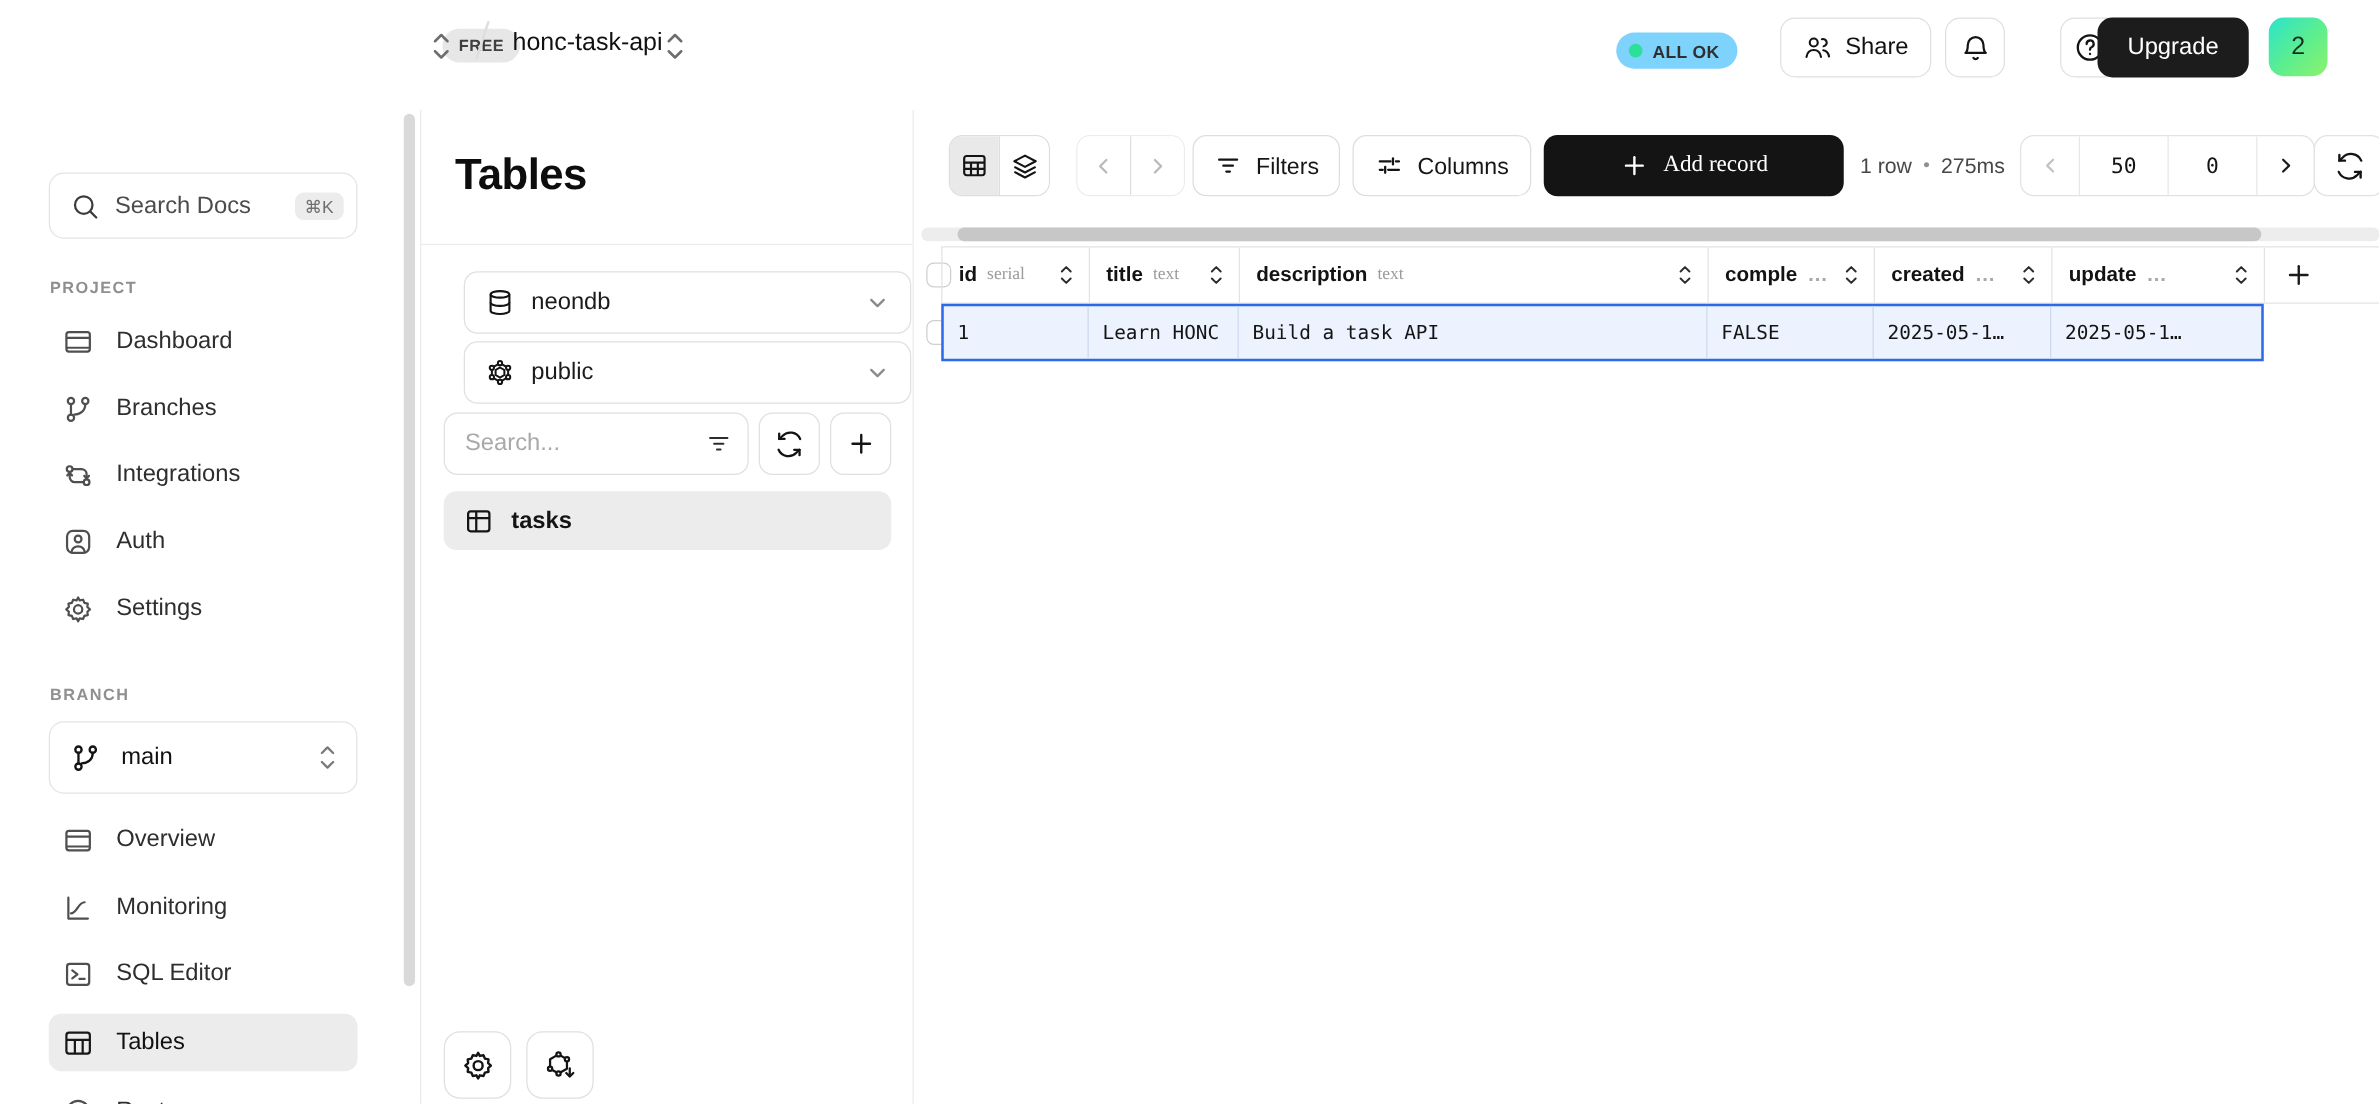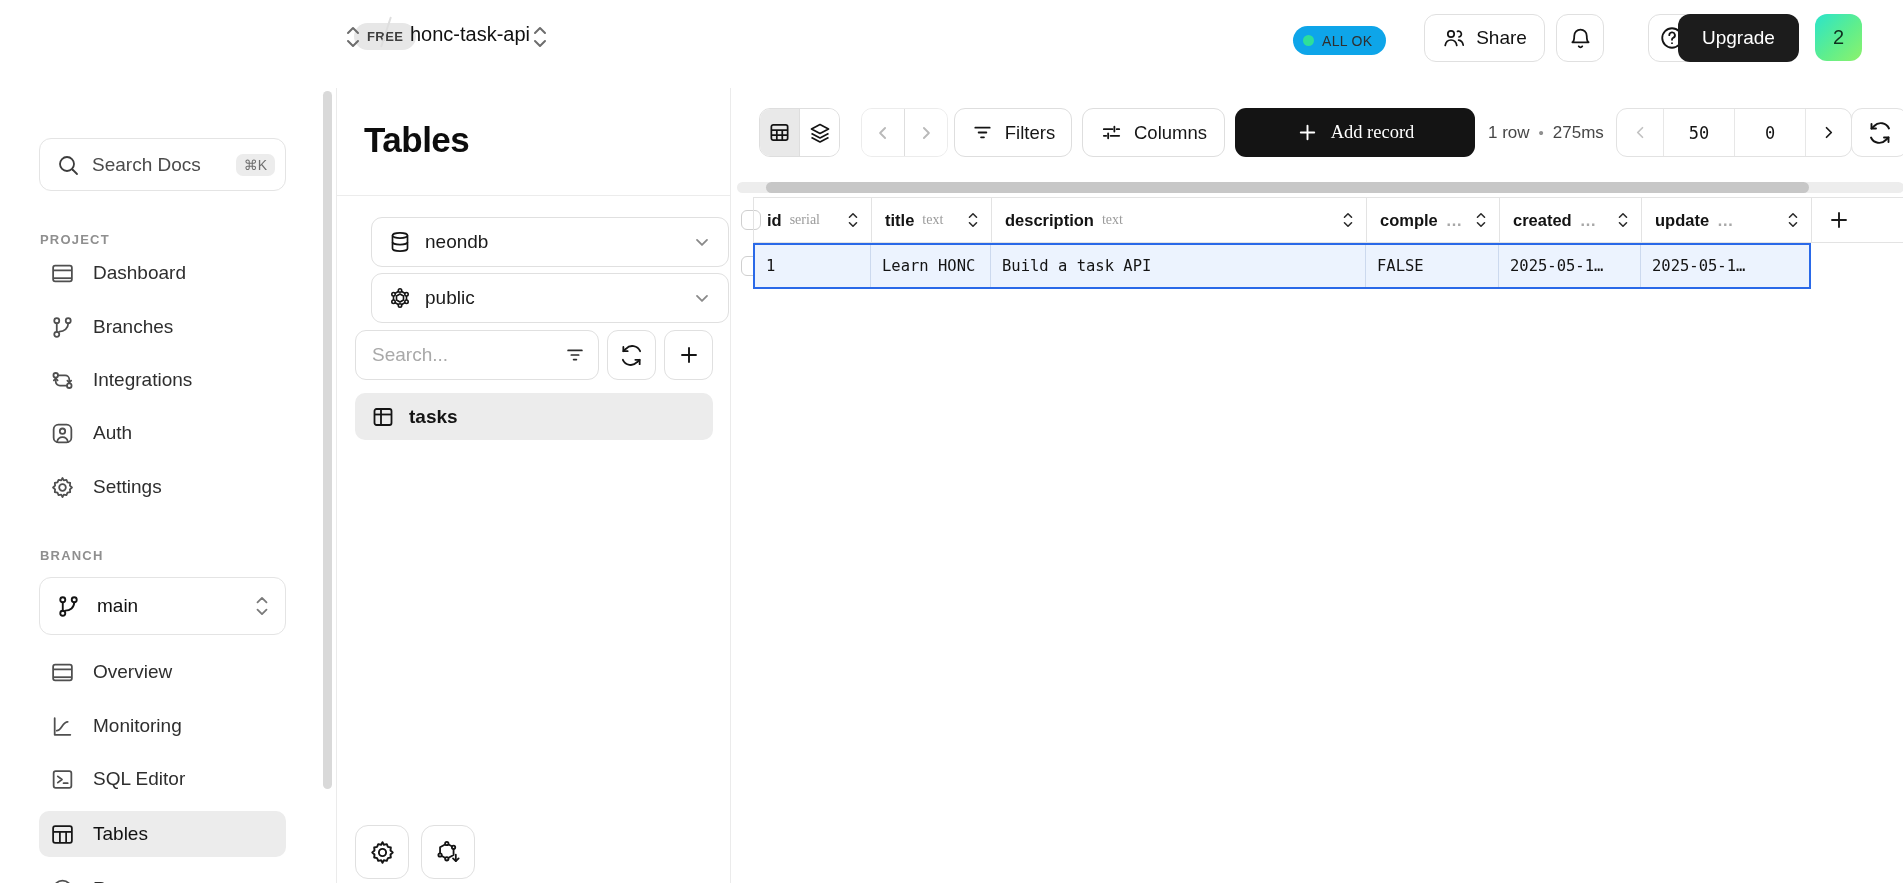--- a/index.html
+++ b/index.html
@@ -11,22 +11,22 @@
   
   .header { position:absolute; left:0; top:0; width:1903px; height:88px; background:#fff; }
   .logo { position:absolute; left:34px; top:18px; width:36px; height:38px; }
   .slash { position:absolute; width:2px; height:32px; background:#dedede; transform:rotate(18deg); border-radius:2px; }
   .crumb-text { font-size:20px; font-weight:500; color:#111; white-space:nowrap; }
   .pill { display:inline-flex; align-items:center; background:#e7e7e7; border-radius:999px;
           font-weight:700; color:#3f3f3f; }
   .free-pill { position:absolute; left:354px; top:23px; height:27px; padding:0 13px; font-size:13px; letter-spacing:.4px; }
   .updown { color:#6d6d6d; }
   .status-pill { position:absolute; left:1293px; top:26px; height:29px; padding:0 14px 0 10px;
-          display:flex; align-items:center; gap:8px; background:#0ea5e9; border-radius:999px;
-          font-size:14px; font-weight:400; color:#2f2f2f; letter-spacing:.3px; }
+          display:flex; align-items:center; gap:8px; background:#7dd3fc; border-radius:999px;
+          font-size:14px; font-weight:700; color:#2f2f2f; letter-spacing:.3px; }
   .status-dot { width:11px; height:11px; border-radius:50%; background:#2edf9a; }
   .hbtn { position:absolute; top:14px; height:48px; display:flex; align-items:center; justify-content:center;
           gap:10px; background:#fff; border:1px solid #e0e0e0; border-radius:12px; font-size:19px;
           font-weight:500; color:#111; cursor:pointer;margin-left:29px; }
   .upgrade { position:absolute; left:1678px; top:14px; height:48px; padding:0 24px; background:#1c1c1c;
           color:#fff; font-size:19px; font-weight:500; border:none; border-radius:12px;
           display:flex; align-items:center; cursor:pointer; }
   .avatar { position:absolute; left:1815px; top:14px; width:47px; height:47px; border-radius:12px;
           background:linear-gradient(135deg,#2be4cb 0%,#5fee8d 55%,#8df26b 100%);
           display:flex; align-items:center; justify-content:center; font-size:20px; font-weight:500; color:#10321f; cursor:pointer; }
@@ -185,21 +185,21 @@
 <nav class="sidebar">
   <div class="search-docs">
     <svg width="24" height="24" viewBox="0 0 24 24" fill="none" stroke="#3c3c3c" stroke-width="1.8" stroke-linecap="round">
       <circle cx="11" cy="11" r="7"></circle>
         <path d="M16.5 16.5 21 21"></path>
     </svg>
     <span class="lbl">Search Docs</span>
     <span class="kbd">⌘K</span>
   </div>
 
-  <div class="section-label" style="top:232px;">PROJECT</div>
+  <div class="section-label" style="top:222px;">PROJECT</div>
 
   <div class="side-item" style="top:250px;">
     <svg class="ic" viewBox="0 0 24 24" fill="none" stroke="currentColor" stroke-width="1.7" stroke-linejoin="round">
       <rect x="3" y="4.5" width="18" height="15" rx="2"></rect>
         <path d="M3 9h18"></path>
         <path d="M3 16.5h18"></path>
     </svg>
     <span>Dashboard</span>
   </div>
   <div class="side-item" style="top:304px;">

